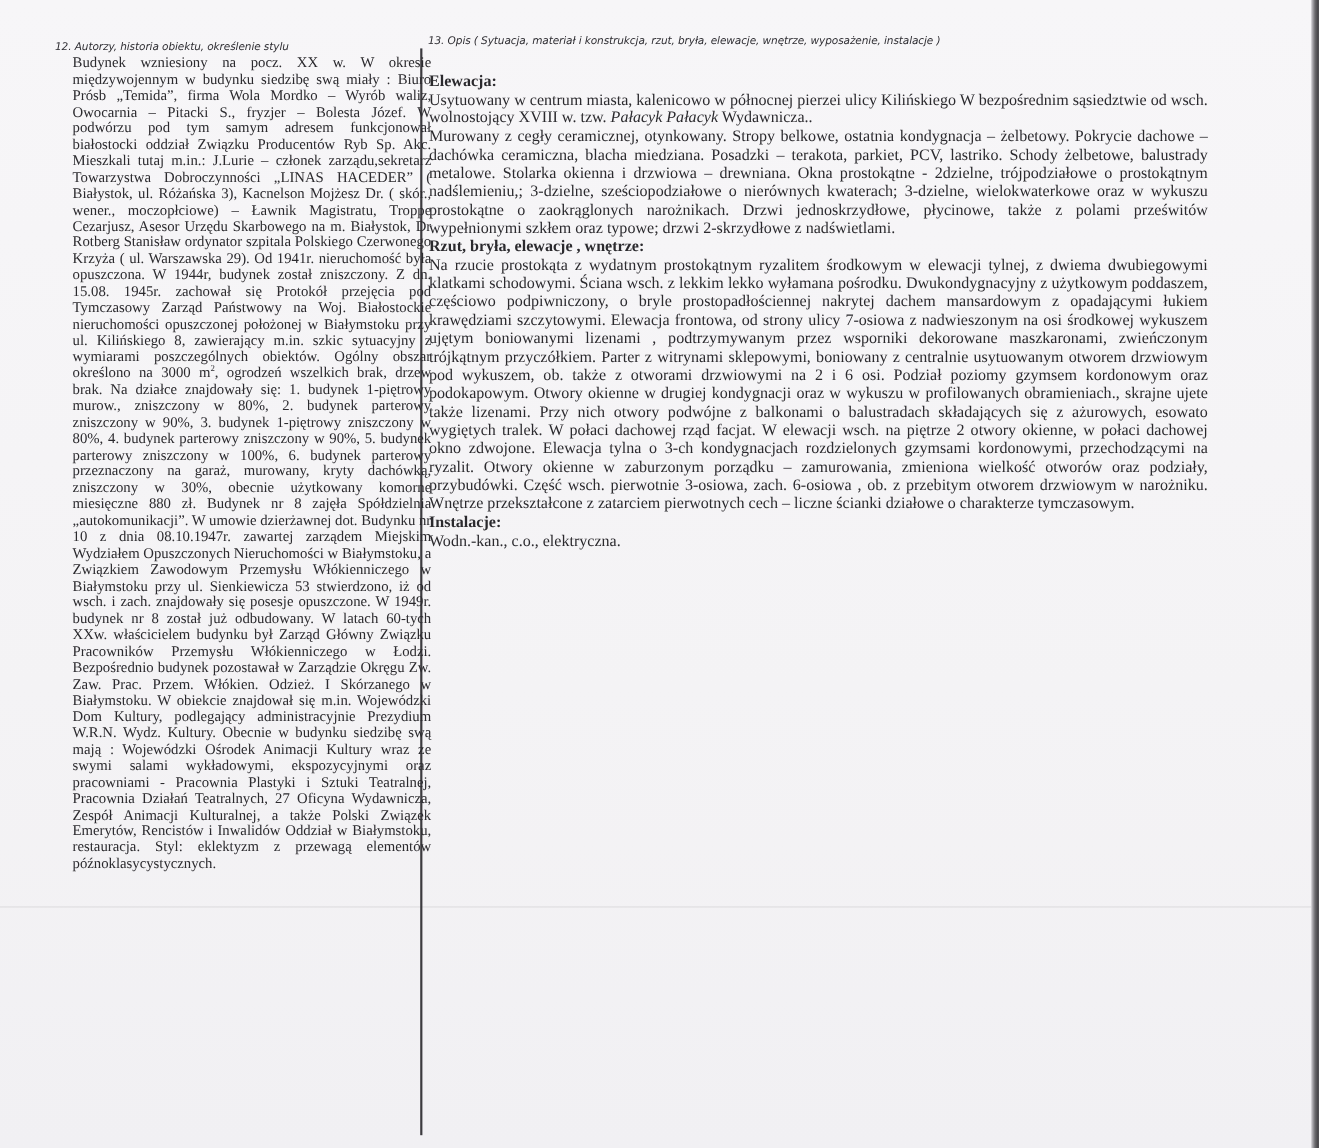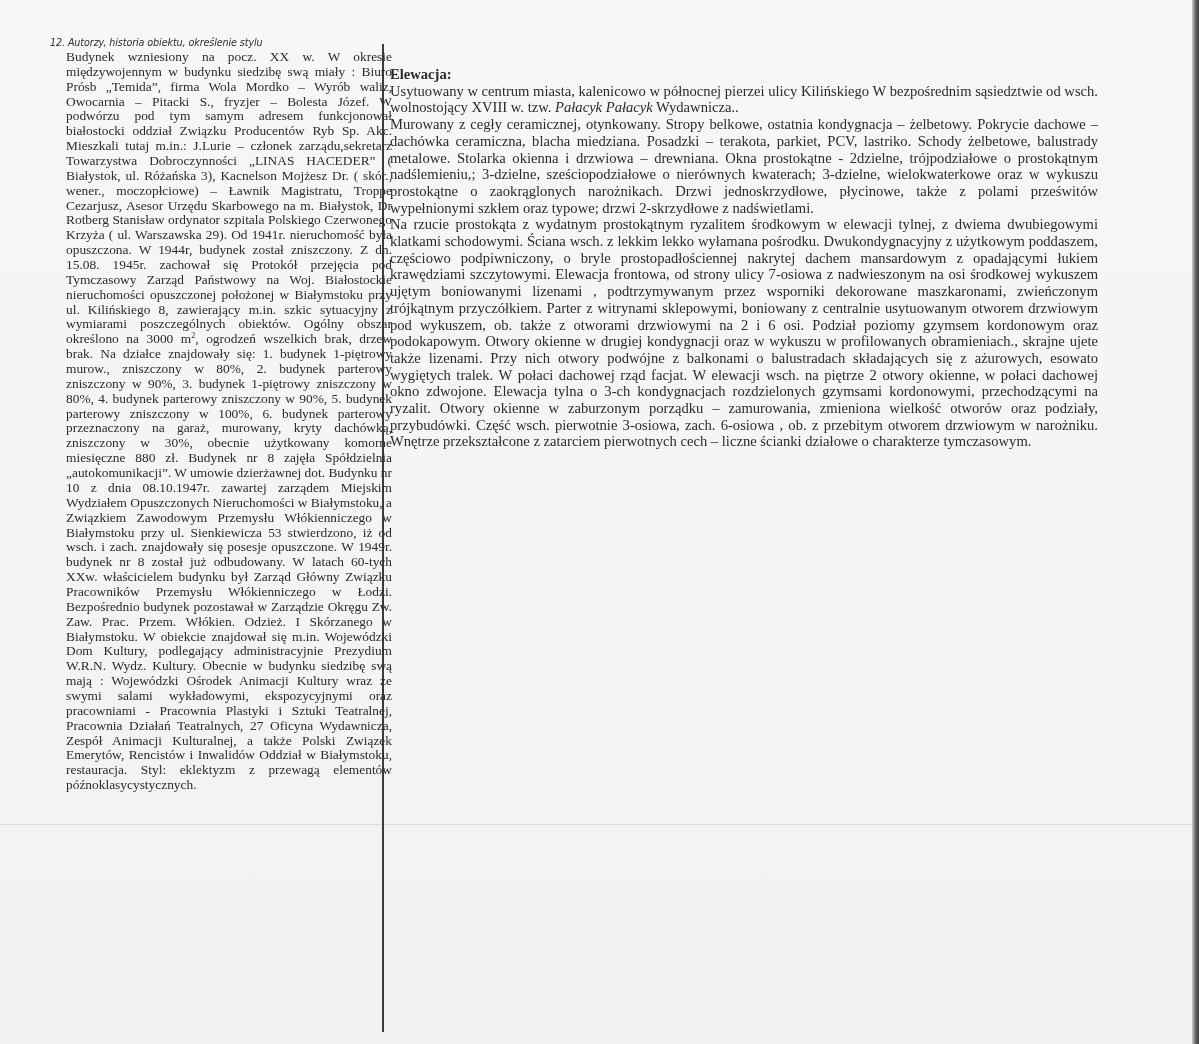--- a/index.html
+++ b/index.html
@@ -49,31 +49,37 @@
   .inline-italic { font-style: italic; }
   sup { font-size: 8px; line-height: 0; }
 </style>
 </head>
 <body>
 
 <div class="page">
   <div class="fold-line"></div>
 
   <div class="header-label h12">12. Autorzy, historia obiektu, określenie stylu</div>
+  <div class="header-label h13">13. Opis ( Sytuacja, materiał i konstrukcja, rzut, bryła, elewacje, wnętrze, wyposażenie, instalacje )</div>
 
   <div class="col-divider"></div>
 
   <div class="left-text"><span>Budynek wzniesiony na pocz. XX w. W okresie międzywojennym w budynku siedzibę swą miały : Biuro Prósb „Temida”, firma Wola Mordko – Wyrób waliz, Owocarnia – Pitacki S., fryzjer – Bolesta Józef. W podwórzu pod tym samym adresem funkcjonował białostocki oddział Związku Producentów Ryb Sp. Akc. Mieszkali tutaj m.in.: J.Lurie – członek zarządu,sekretarz Towarzystwa Dobroczynności „LINAS HACEDER” ( Białystok, ul. Różańska 3), Kacnelson Mojżesz Dr. ( skór., wener., moczopłciowe) – Ławnik Magistratu, Troppe Cezarjusz, Asesor Urzędu Skarbowego na m. Białystok, Dr Rotberg Stanisław ordynator szpitala Polskiego Czerwonego Krzyża ( ul. Warszawska 29). Od 1941r. nieruchomość była opuszczona. W 1944r, budynek został zniszczony. Z dn. 15.08. 1945r. zachował się Protokół przejęcia pod Tymczasowy Zarząd Państwowy na Woj. Białostockie nieruchomości opuszczonej położonej w Białymstoku przy ul. Kilińskiego 8, zawierający m.in. szkic sytuacyjny z wymiarami poszczególnych obiektów. Ogólny obszar określono na 3000 m</span><sup>2</sup><span>, ogrodzeń wszelkich brak, drzew brak. Na działce znajdowały się: 1. budynek 1-piętrowy murow., zniszczony w 80%, 2. budynek parterowy zniszczony w 90%, 3. budynek 1-piętrowy zniszczony w 80%, 4. budynek parterowy zniszczony w 90%, 5. budynek parterowy zniszczony w 100%, 6. budynek parterowy przeznaczony na garaż, murowany, kryty dachówką, zniszczony w 30%, obecnie użytkowany komorne miesięczne 880 zł. Budynek nr 8 zajęła Spółdzielnia „autokomunikacji”. W umowie dzierżawnej dot. Budynku nr 10 z dnia 08.10.1947r. zawartej zarządem Miejskim Wydziałem Opuszczonych Nieruchomości w Białymstoku, a Związkiem Zawodowym Przemysłu Włókienniczego w Białymstoku przy ul. Sienkiewicza 53 stwierdzono, iż od wsch. i zach. znajdowały się posesje opuszczone. W 1949r. budynek nr 8 został już odbudowany. W latach 60-tych XXw. właścicielem budynku był Zarząd Główny Związku Pracowników Przemysłu Włókienniczego w Łodzi. Bezpośrednio budynek pozostawał w Zarządzie Okręgu Zw. Zaw. Prac. Przem. Włókien. Odzież. I Skórzanego w Białymstoku. W obiekcie znajdował się m.in. Wojewódzki Dom Kultury, podlegający administracyjnie Prezydium W.R.N. Wydz. Kultury. Obecnie w budynku siedzibę swą mają : Wojewódzki Ośrodek Animacji Kultury wraz ze swymi salami wykładowymi, ekspozycyjnymi oraz pracowniami - Pracownia Plastyki i Sztuki Teatralnej, Pracownia Działań Teatralnych, 27 Oficyna Wydawnicza, Zespół Animacji Kulturalnej, a także Polski Związek Emerytów, Rencistów i Inwalidów Oddział w Białymstoku, restauracja. Styl: eklektyzm z przewagą elementów późnoklasycystycznych.</span></div>
 
   <div class="right-text">
     <div>
       <div class="section-heading">Elewacja:</div>
       <div class="section-body"><span>Usytuowany w centrum miasta,  kalenicowo w północnej pierzei ulicy Kilińskiego W bezpośrednim sąsiedztwie od wsch. wolnostojący XVIII w. tzw. </span><span class="inline-italic">Pałacyk Pałacyk</span><span> Wydawnicza..</span></div>
     </div>
     <div>
       <div class="section-body">Murowany z cegły ceramicznej, otynkowany. Stropy belkowe, ostatnia kondygnacja – żelbetowy. Pokrycie  dachowe – dachówka ceramiczna, blacha miedziana. Posadzki – terakota, parkiet, PCV, lastriko. Schody żelbetowe, balustrady metalowe. Stolarka okienna i drzwiowa – drewniana. Okna prostokątne -  2dzielne, trójpodziałowe o prostokątnym nadślemieniu,; 3-dzielne, sześciopodziałowe o nierównych kwaterach; 3-dzielne, wielokwaterkowe oraz w wykuszu prostokątne o zaokrąglonych narożnikach. Drzwi jednoskrzydłowe, płycinowe, także z polami prześwitów wypełnionymi szkłem oraz typowe; drzwi 2-skrzydłowe z nadświetlami.</div>
     </div>
     <div>
+      <div class="section-heading">Rzut, bryła, elewacje , wnętrze:</div>
       <div class="section-body">Na rzucie prostokąta z wydatnym prostokątnym ryzalitem środkowym w elewacji tylnej, z dwiema dwubiegowymi klatkami schodowymi. Ściana wsch. z lekkim lekko wyłamana pośrodku. Dwukondygnacyjny z użytkowym poddaszem, częściowo podpiwniczony, o bryle prostopadłościennej nakrytej dachem mansardowym z opadającymi łukiem krawędziami szczytowymi. Elewacja frontowa, od strony ulicy 7-osiowa z nadwieszonym na osi środkowej wykuszem ujętym boniowanymi lizenami , podtrzymywanym przez wsporniki dekorowane maszkaronami, zwieńczonym trójkątnym przyczółkiem. Parter z witrynami sklepowymi, boniowany z centralnie usytuowanym otworem drzwiowym pod wykuszem, ob. także z otworami drzwiowymi na 2 i 6 osi. Podział poziomy gzymsem kordonowym oraz podokapowym. Otwory okienne w drugiej kondygnacji oraz w wykuszu w profilowanych obramieniach., skrajne ujete także lizenami. Przy nich otwory podwójne z balkonami o balustradach składających się z ażurowych, esowato wygiętych tralek. W połaci dachowej rząd facjat. W elewacji wsch. na piętrze 2 otwory okienne, w połaci dachowej okno zdwojone. Elewacja tylna o 3-ch kondygnacjach rozdzielonych gzymsami kordonowymi, przechodzącymi na ryzalit. Otwory okienne w zaburzonym porządku – zamurowania, zmieniona wielkość otworów oraz podziały, przybudówki. Część wsch. pierwotnie 3-osiowa, zach. 6-osiowa , ob. z przebitym otworem drzwiowym w narożniku. Wnętrze przekształcone z zatarciem pierwotnych cech – liczne ścianki działowe o charakterze tymczasowym.</div>
+    </div>
+    <div>
+      <div class="section-heading">Instalacje:</div>
+      <div class="section-body">Wodn.-kan., c.o., elektryczna.</div>
     </div>
   </div>
 </div>
 <div class="scan-edge"></div>
 
 </body></html>

